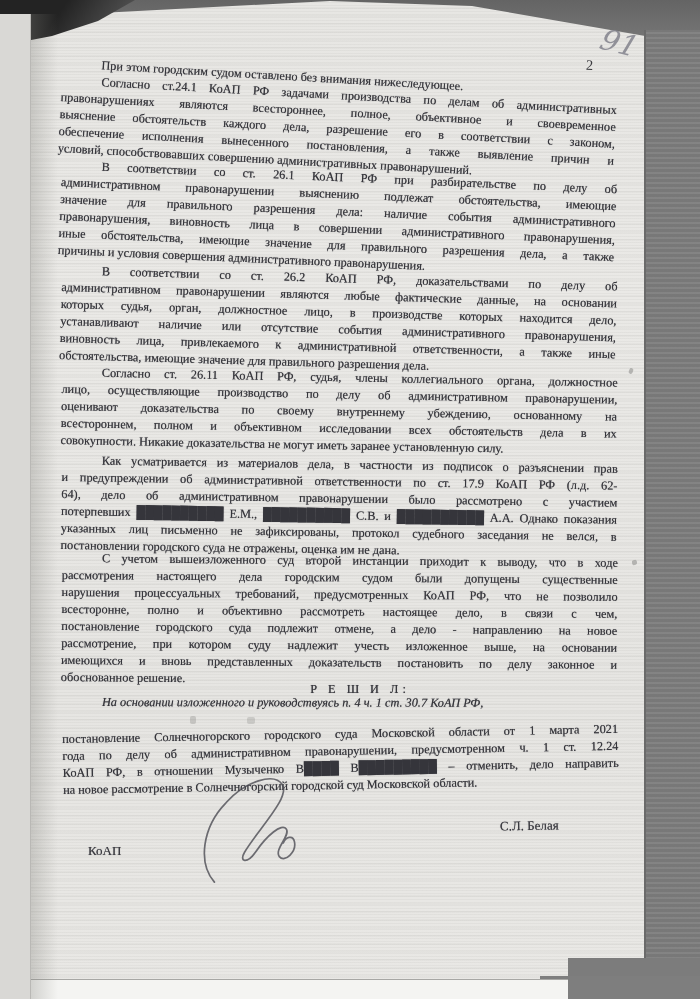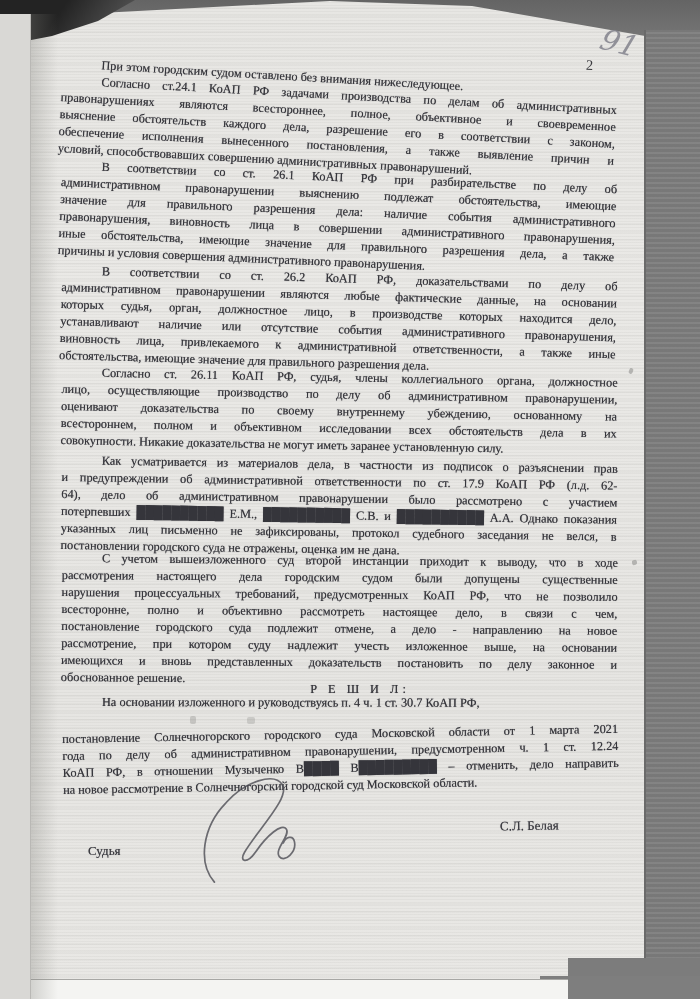--- a/index.html
+++ b/index.html
@@ -52,21 +52,21 @@
   .line{text-align:justify;text-align-last:justify;white-space:normal;}
   .line.last{text-align-last:left;}
   .para .line:first-child{text-indent:40px;}
   .p1{top:55px;transform:rotate(3.3deg);}
   .p2{top:72px;transform:rotate(3.1deg);}
   .p3{top:157px;transform:rotate(2.5deg);}
   .p4{top:262px;transform:rotate(1.7deg);}
   .p5{top:364px;transform:rotate(1.1deg);}
   .p6{top:452px;transform:rotate(0.9deg);}
   .p7{top:550px;transform:rotate(0.5deg);}
-  .p8{top:694px;transform:rotate(0.1deg);}
+  .p8{top:694px;transform:rotate(0.1deg);font-style:italic;}
   .p9{top:681px;}
   .p10{top:731px;transform:rotate(-1.05deg);}
   .p10 .line:first-child{text-indent:0;}
   .p9 .line{text-align-last:center;letter-spacing:4px;text-indent:0;}
   
   .role-label{left:88px;top:843px;font-size:13px;color:#3a3a40;text-shadow:0 0 0.7px rgba(52,52,58,0.7);}
   .judge-name{left:500px;top:818px;font-size:13px;color:#3a3a40;transform:rotate(-1.2deg);
     text-shadow:0 0 0.7px rgba(52,52,58,0.7);}
   .sig-svg{left:196px;top:770px;transform:rotate(4deg);}
   
@@ -150,21 +150,21 @@
       <div class="line last">Р Е Ш И Л:</div>
     </div>
     <div class="para p10">
       <div class="line">постановление Солнечногорского городского суда Московской области от 1 марта 2021</div>
       <div class="line">года по делу об административном правонарушении, предусмотренном ч. 1 ст. 12.24</div>
       <div class="line">КоАП РФ, в отношении Музыченко В████ В█████████ – отменить, дело направить</div>
       <div class="line last">на новое рассмотрение в Солнечногорский городской суд Московской области.</div>
     </div>
   </div>
 
-<span class="abs role-label">Судья</span>
+<span class="abs role-label">КоАП</span>
 <span class="abs judge-name">С.Л. Белая</span>
 <svg class="abs sig-svg" width="150" height="125" viewBox="0 0 150 125">
   <path d="M22,116 C4,98 6,62 28,36 C46,13 74,2 83,14 C92,26 62,60 50,84 C45,94 53,96 61,83 C71,66 85,52 90,58 C95,64 79,79 85,86 C91,92 102,80 99,70 C97,63 90,66 88,72" fill="none" stroke="#4c4c54" stroke-width="1.7" stroke-linecap="round" opacity="0.8"></path>
 </svg>
 
 <div class="abs speck sp1"></div>
 <div class="abs speck sp2"></div>
 <div class="abs speck sp3"></div>
 <div class="abs speck sp4"></div>
 

